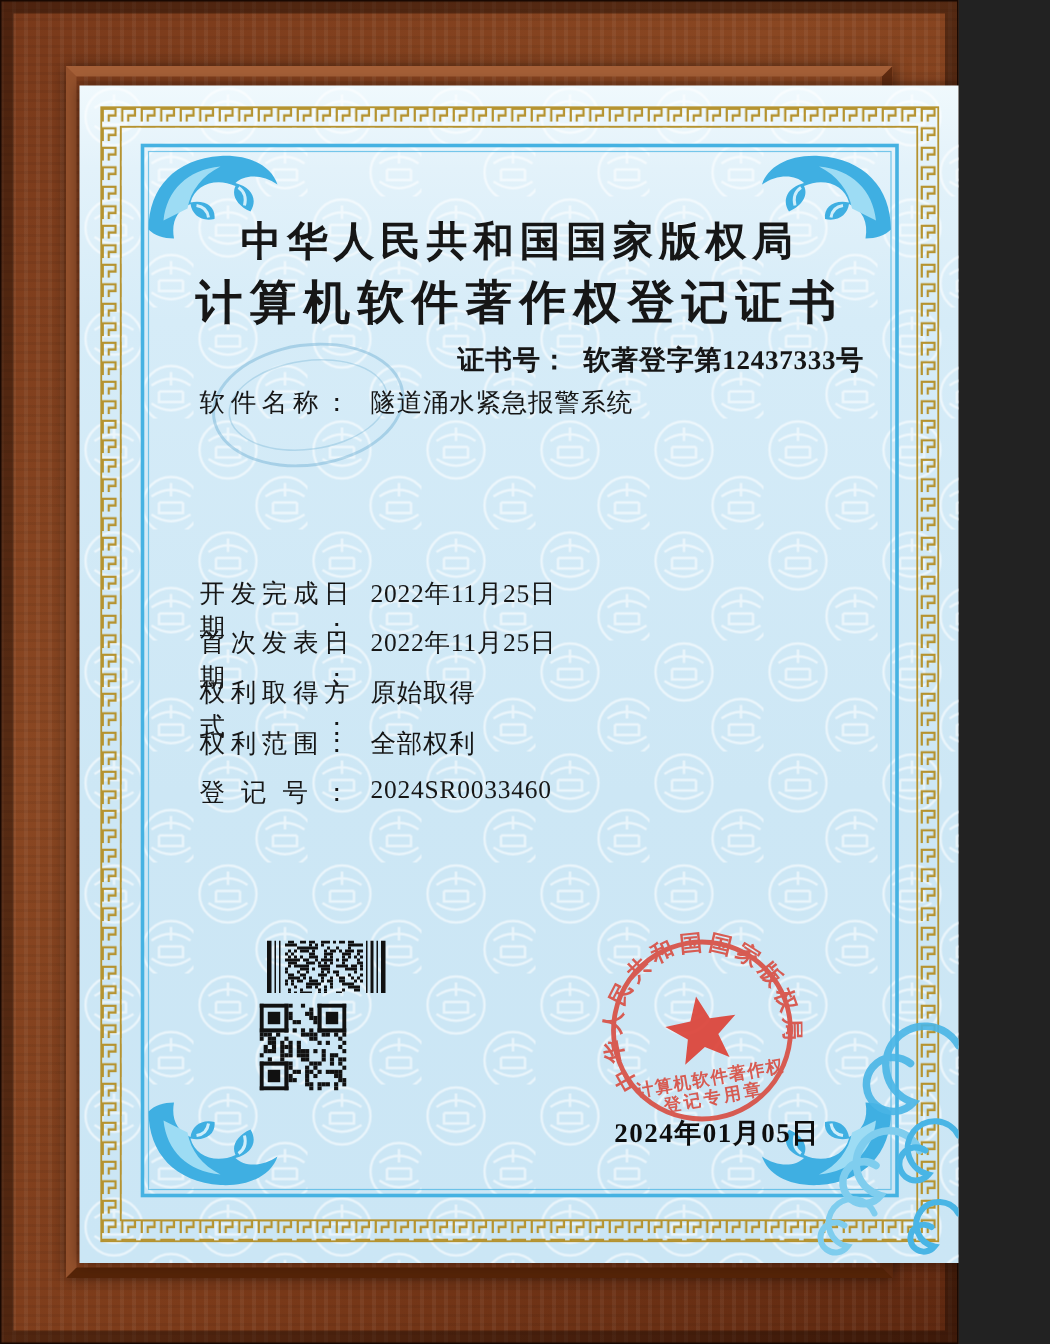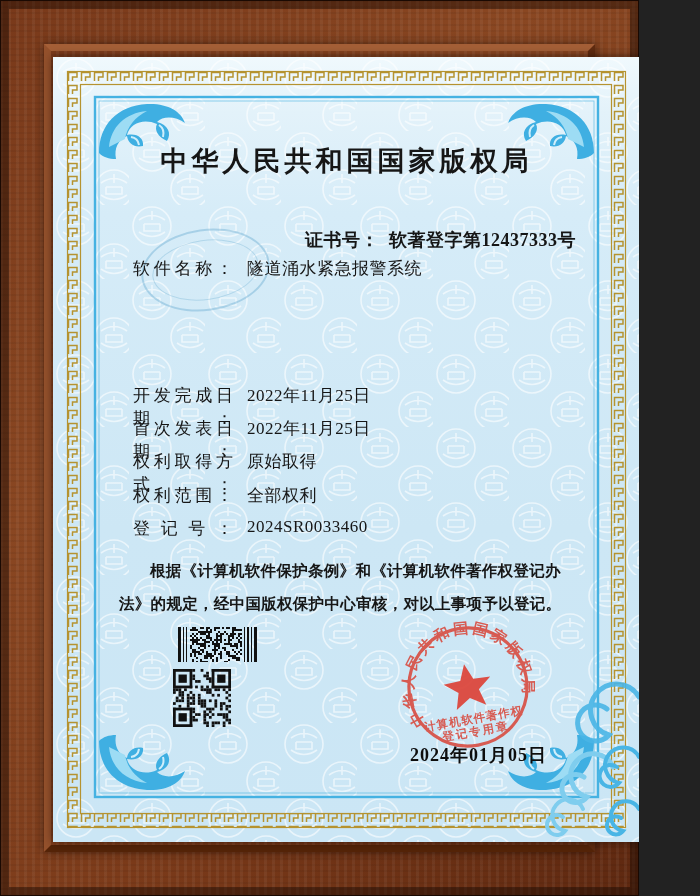--- a/index.html
+++ b/index.html
@@ -28,21 +28,21 @@
     font-size:31px;font-weight:900;letter-spacing:5px;}
   .certno-row{position:absolute;top:171px;right:64px;font-size:18px;font-weight:bold;letter-spacing:.5px;}
   .certno-row .no{margin-left:10px;}
   .field{position:absolute;left:80px;display:flex;align-items:flex-start;
     font-size:17px;font-weight:normal;}
   .field .lbl{display:inline-block;width:100px;text-align:justify;text-align-last:justify;flex:none;}
   .field .val{margin-left:14px;letter-spacing:.5px;}
   .val2{display:block;}
   .statement{position:absolute;left:66px;top:497px;width:466px;
     font-size:15.5px;font-weight:bold;line-height:33px;text-indent:2em;letter-spacing:.3px;}
-  .issue-date{position:absolute;left:324px;top:686px;width:170px;text-align:right;
+  .issue-date{position:absolute;left:340px;top:686px;width:170px;text-align:center;
     font-size:18px;font-weight:900;letter-spacing:1px;color:#0d0d0d;}
   
   .emboss{position:absolute;left:88px;top:172px;width:125px;height:78px;border-radius:50%;
     border:2px solid rgba(110,175,210,.45);transform:rotate(-8deg);}
   .emboss:before{content:"";position:absolute;inset:9px;border-radius:50%;
     border:1px solid rgba(110,175,210,.35);}
   .barcode{position:absolute;left:125px;top:570px;}
   .qrcode{position:absolute;left:120px;top:612px;}
   .seal{position:absolute;left:348px;top:563px;opacity:.92;}
 </style>
@@ -100,20 +100,21 @@
         <path d="M586,700 a18,18 0 1 0 -20,26 a11,11 0 1 1 -2,-16" stroke-width="4"></path>
         <path d="M530,752 a16,16 0 1 0 -18,22 a10,10 0 1 1 -2,-14" stroke-width="4" stroke="#7fcdee"></path>
         <path d="M586,752 a15,15 0 1 0 -16,22 a9,9 0 1 1 -2,-13" stroke-width="4"></path>
       </g>
     </svg>
 
     <div class="emboss"></div>
 
     <div class="content">
       <div class="authority">中华人民共和国国家版权局</div>
+      <div class="cert-title">计算机软件著作权登记证书</div>
       <div class="certno-row">
         <span>证书号：</span><span class="no">软著登字第12437333号</span>
       </div>
 
       <div class="field" style="top:200px">
         <span class="lbl">软件名称：</span>
         <span class="val">
           <span>隧道涌水紧急报警系统</span>
         </span>
       </div>
@@ -131,21 +132,20 @@
       </div>
       <div class="field" style="top:393px">
         <span class="lbl">权利取得方式：</span>
         <span class="val">原始取得</span>
       </div>
       <div class="field" style="top:460px">
         <span class="lbl">登记号：</span>
         <span class="val">2024SR0033460</span>
       </div>
 
-      <div class="statement">根据《计算机软件保护条例》和《计算机软件著作权登记办法》的规定，经中国版权保护中心审核，对以上事项予以登记。</div>
       <div class="issue-date">2024年01月05日</div>
     </div>
 
     <svg class="barcode" width="82" height="35" aria-hidden="true">
         <rect x="0" y="0" width="3" height="35" fill="#111"></rect>
         <rect x="5" y="0" width="1" height="35" fill="#111"></rect>
         <rect x="8" y="0" width="1" height="35" fill="#111"></rect>
         <rect x="12" y="2" width="2" height="2" fill="#111"></rect>
         <rect x="12" y="8" width="2" height="2" fill="#111"></rect>
         <rect x="12" y="12" width="2" height="2" fill="#111"></rect>

